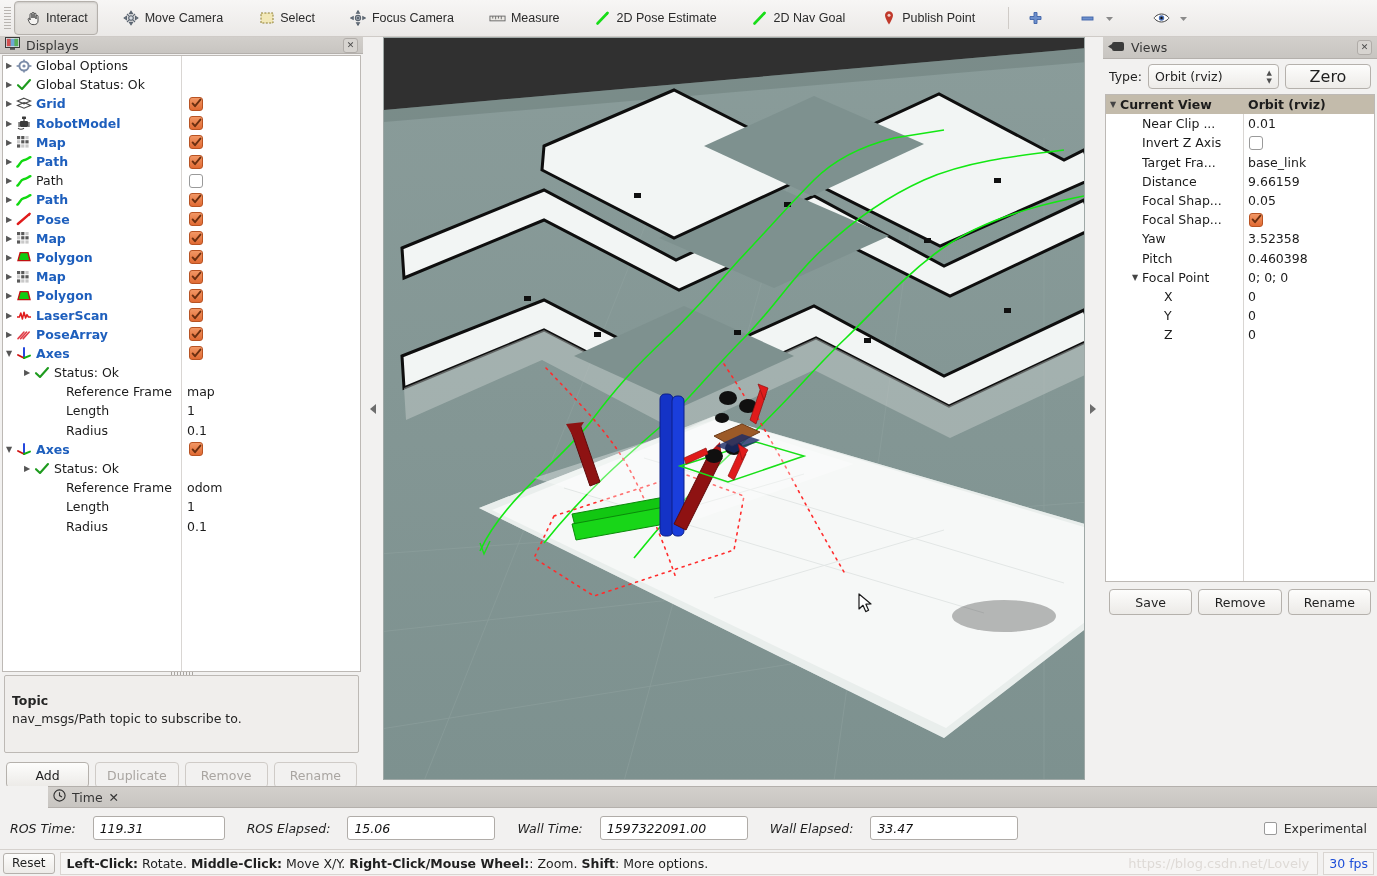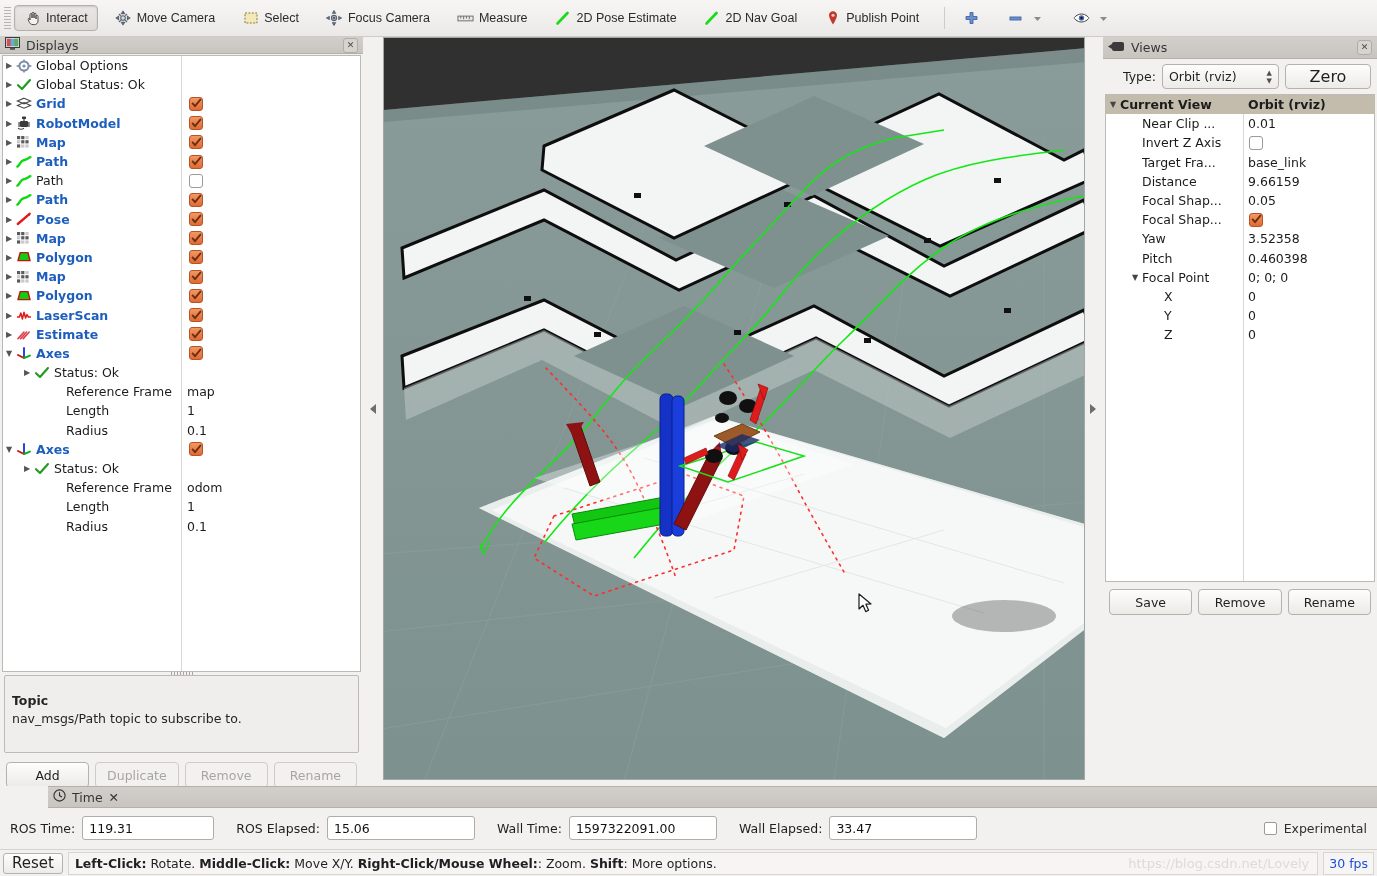--- a/index.html
+++ b/index.html
@@ -17,21 +17,21 @@
   .toolbar {
     position: absolute; left: 0; top: 0; width: 1377px; height: 37px;
     background: linear-gradient(#f7f6f5, #ebe9e7);
     border-bottom: 1px solid #cfcbc7;
     display: flex; align-items: center; padding-left: 4px;
   }
   .grip { width: 7px; height: 22px; margin-right: 3px;
     background: repeating-linear-gradient(to bottom, #b8b4b0 0 1px, transparent 1px 3px); }
   .tbtn {
     display: flex; align-items: center; gap: 5px;
-    height: 26px; padding: 0 9px; margin-right: 7px;
+    height: 34px; padding: 0 9px; margin-right: 15px;
     border: 1px solid transparent; border-radius: 4px;
     background: transparent; cursor: pointer; white-space: nowrap;
     font-size: 12.5px; color: #2b2b2b;
   }
   .tbtn.active {
     background: linear-gradient(#e9e7e4, #dedbd7);
     border: 1px solid #b4b0ab;
     box-shadow: inset 0 1px 2px rgba(0,0,0,.13);
   }
   .tsep { width: 1px; height: 22px; background: #cfcbc7; margin: 0 8px; }
@@ -123,21 +123,21 @@
   }
   .tri { width: 0; height: 0; }
   .tri.l { border-top: 5px solid transparent; border-bottom: 5px solid transparent; border-right: 6px solid #6d6d6d; }
   .tri.r { border-top: 5px solid transparent; border-bottom: 5px solid transparent; border-left: 6px solid #6d6d6d; }
 
   
   .views {
     position: absolute; left: 1103px; top: 37px; width: 274px; height: 584px;
     background: #f2f1f0; display: flex; flex-direction: column;
   }
-  .views-type { display: flex; align-items: center; gap: 6px; padding: 5px 6px; margin-left: 14px; }
+  .views-type { display: flex; align-items: center; gap: 6px; padding: 5px 6px; }
   .views-type label { font-size: 12.5px; color: #1f1f1f; }
   .combo {
     flex: 1; height: 25px; border: 1px solid #b5b1ac; border-radius: 4px;
     background: linear-gradient(#fdfdfc, #edebe8);
     display: flex; align-items: center; padding: 0 6px; cursor: pointer;
     font-size: 12.5px; color: #1f1f1f;
   }
   .combo .spin { margin-left: auto; display: flex; flex-direction: column; gap: 2px; color: #4f4f4f; font-size: 7px; line-height: 6px; }
   .btn-zero { width: 86px; height: 25px; border-radius: 4px; border: 1px solid #b5b1ac;
     background: linear-gradient(#fdfdfc, #edebe8); font-size: 16px; cursor: pointer; font-family: inherit; color:#1f1f1f; }
@@ -162,39 +162,39 @@
     position: absolute; left: 0; top: 786px; width: 1377px; height: 63px;
     background: #f2f1f0;
   }
   .time-title {
     height: 22px; display: flex; align-items: center; gap: 6px; padding: 0 5px;
     background: linear-gradient(#d2cfcb, #c8c5c1);
     border-top: 1px solid #b4b0ac; border-bottom: 1px solid #b4b0ac;
     font-size: 12.5px; color: #353535; margin-left: 48px;
   }
   .time-row { display: flex; align-items: center; height: 40px; padding: 0 10px; gap: 0; }
-  .tfield { display: flex; align-items: center; gap: 7px; }
+  .tfield { display: flex; align-items: center; gap: 17px; font-style: italic; }
   .tfield label { font-size: 12.5px; color: #1f1f1f; white-space: nowrap; }
   .tinput {
     height: 24px; border: 1px solid #b0aca8; border-radius: 3px; background: #ffffff;
     display: flex; align-items: center; padding: 0 6px; font-size: 12.5px; color: #101010;
   }
   .tgap { width: 22px; }
   .exp { margin-left: auto; display: flex; align-items: center; gap: 7px; font-size: 12.5px; }
   .sqbox { width: 13px; height: 13px; border: 1px solid #9a9a9a; background: #fff; border-radius: 2px; cursor: pointer; }
 
   
   .statusbar {
     position: absolute; left: 0; top: 849px; width: 1377px; height: 27px;
     background: #f2f1f0; display: flex; align-items: center; padding: 0 3px; gap: 5px;
     border-top: 1px solid #d6d2ce;
   }
   .btn-reset {
     height: 21px; padding: 0 8px; border: 1px solid #b5b1ac; border-radius: 3px;
-    background: linear-gradient(#fdfdfc, #edebe8); font-size: 15px; cursor: pointer;
+    background: linear-gradient(#fdfdfc, #edebe8); font-size: 12px; cursor: pointer;
     font-family: inherit; color: #1f1f1f;
   }
   .hint {
     flex: 1; height: 23px; display: flex; align-items: center; padding: 0 6px;
     border: 1px solid #d9d5d1; background: #f6f5f4; font-size: 12.5px; color: #1f1f1f;
     position: relative; overflow: hidden;
   }
   .hint b { font-weight: bold; }
   .watermark {
     position: absolute; right: 8px; top: 3px; font-size: 13px;
@@ -614,21 +614,21 @@
             <span class="arrow">▶</span>
             <span class="ricon">
               <svg width="16" height="14" viewBox="0 0 16 14">
                 <g stroke="#e0404a" stroke-width="1.6" stroke-linecap="round">
                   <path d="M2 11.6 L8 5"></path>
                   <path d="M4.6 11.6 L10.6 5"></path>
                   <path d="M7.2 11.6 L13.2 5"></path>
                 </g>
               </svg>
             </span>
-            <span class="rlabel blue">Estimate</span>
+            <span class="rlabel blue">PoseArray</span>
             <span class="cbx">
               <svg width="11" height="11" viewBox="0 0 11 11">
                 <path d="M1.6 5.4 L4 8.2 L9.4 1.6" fill="none" stroke="#6b2f10" stroke-width="1.9" stroke-linecap="round" stroke-linejoin="round"></path>
               </svg>
             </span>
           </div>
           <div class="row">
             <span class="ind"></span>
             <span class="arrow">▼</span>
             <span class="ricon">

